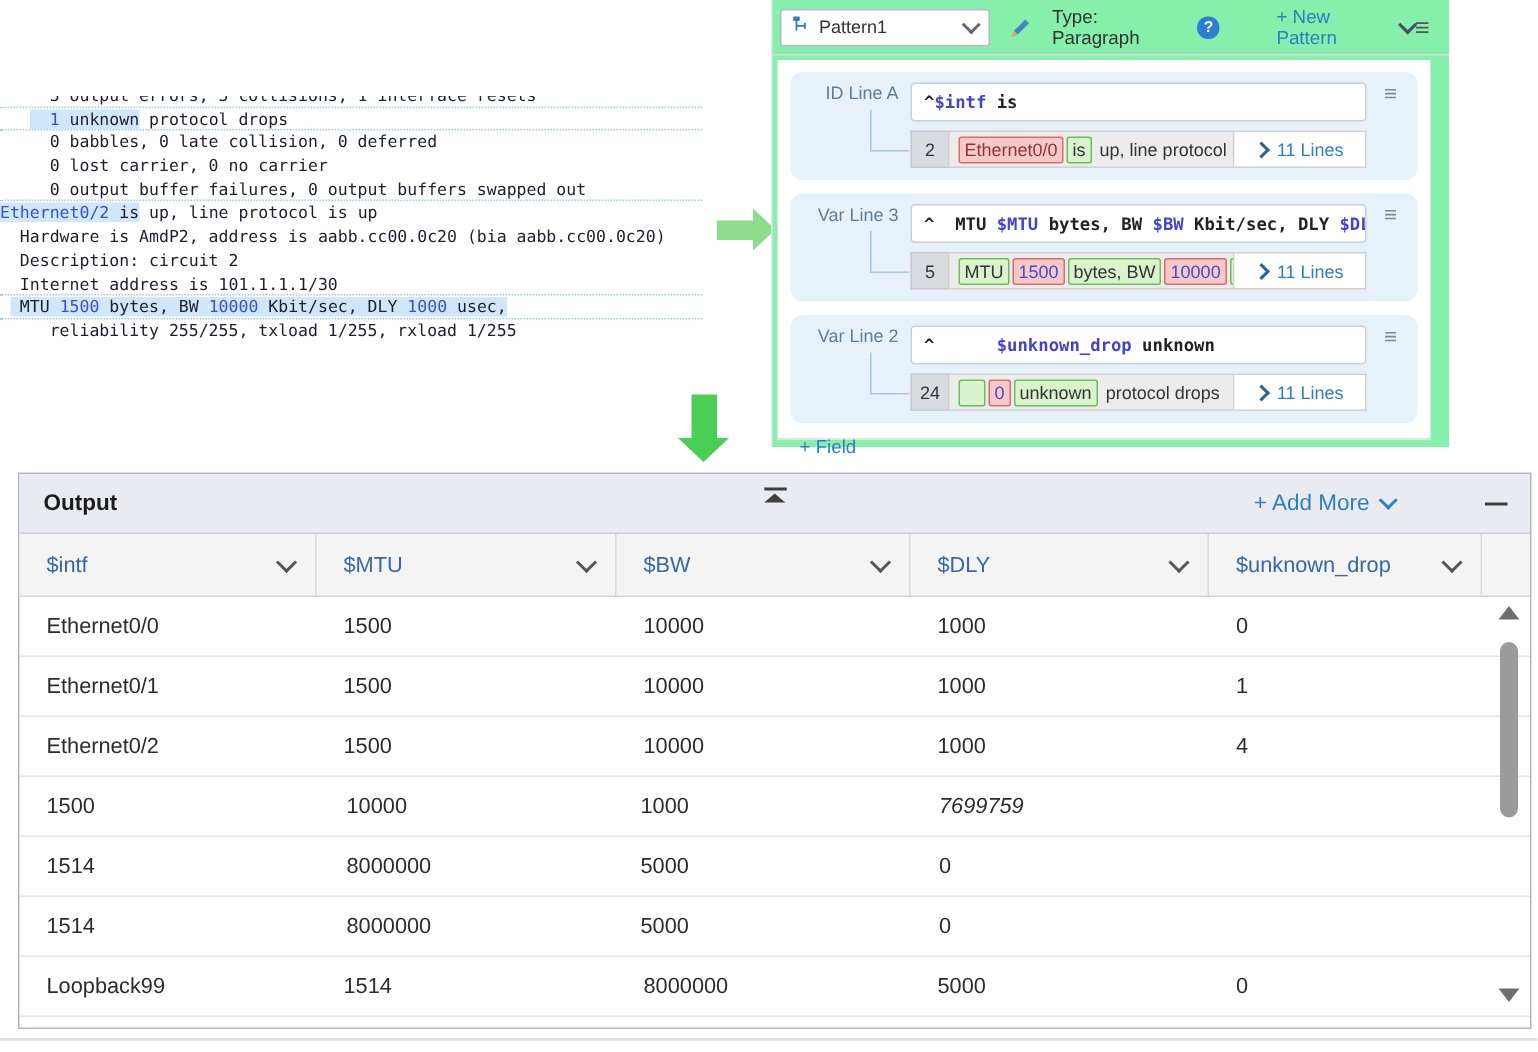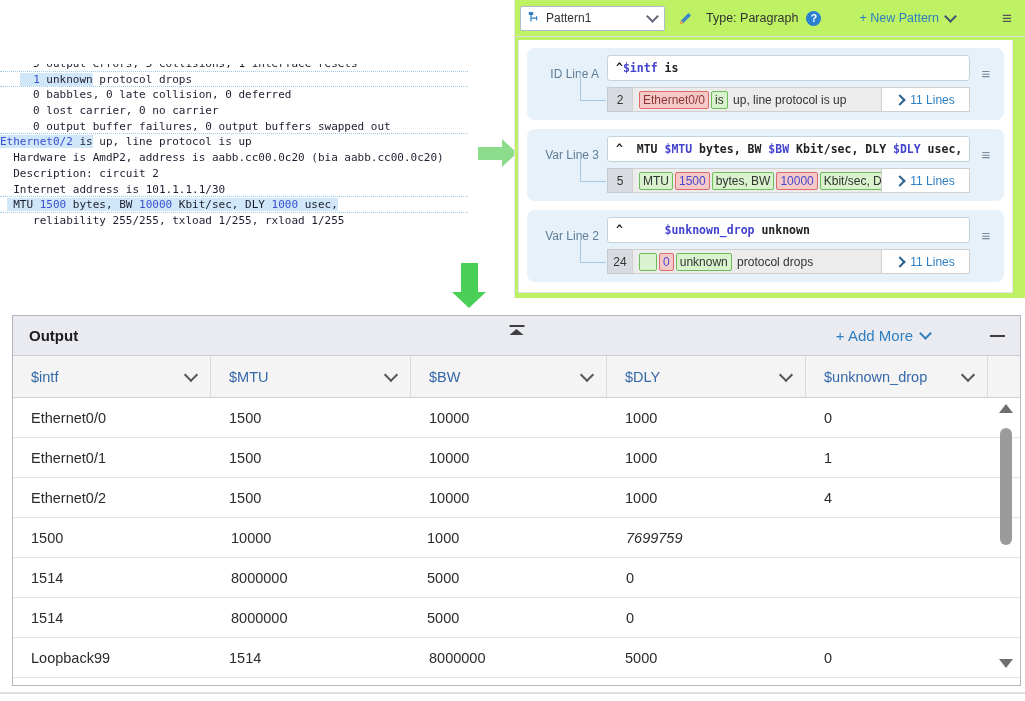--- a/index.html
+++ b/index.html
@@ -19,42 +19,42 @@
   
   .arrow-right{position:absolute;left:478px;top:139px;width:40px;height:29px;}
   .arrow-right .stem{position:absolute;left:0;top:8px;width:24px;height:13px;background:#8cdc8c;}
   .arrow-right .head{position:absolute;left:24px;top:0;width:0;height:0;
     border-top:14.5px solid transparent;border-bottom:14.5px solid transparent;border-left:15px solid #8cdc8c;}
   .arrow-down{position:absolute;left:452px;top:263px;width:35px;height:46px;}
   .arrow-down .stem{position:absolute;left:9px;top:0;width:17px;height:29px;background:#49cf55;}
   .arrow-down .head{position:absolute;left:0;top:29px;width:0;height:0;
     border-left:17.5px solid transparent;border-right:17.5px solid transparent;border-top:16px solid #49cf55;}
   
-  .pattern-panel{position:absolute;left:514px;top:0;width:511px;height:298px;
-    border-left:1px solid #e6e6e6;background:#bef264;box-sizing:border-box;}
+  .pattern-panel{position:absolute;left:514px;top:0;width:452px;height:298px;
+    border-left:1px solid #e6e6e6;background:#86efac;box-sizing:border-box;}
   .pt-toolbar{height:37px;display:flex;align-items:center;padding:0 8px 0 5px;
     border-bottom:1px solid #dcdcdc;box-sizing:border-box;}
   .pt-select{width:145px;height:25px;border:1px solid #aebccb;border-radius:2px;background:#fff;
     display:flex;align-items:center;padding:0 7px;gap:6px;box-sizing:border-box;cursor:pointer;}
   .pt-select .lbl{flex:1;font-size:12px;color:#333;}
   .chev{display:inline-block;width:7px;height:7px;border-right:2px solid #667;border-bottom:2px solid #667;
     transform:rotate(45deg);margin-top:-4px;}
   .chev.dark{border-color:#44506a;}
   .chev.blue{border-color:#2e7fc2;}
   .chev.big{width:8px;height:8px;border-color:#555;}
   .edit-icon{margin-left:13px;display:inline-flex;cursor:pointer;}
   .type-label{margin-left:13px;font-size:12.5px;color:#333;}
   .help-icon{margin-left:8px;width:15px;height:15px;border-radius:50%;background:#2a7fd0;color:#fff;
     font-size:10.5px;font-weight:bold;display:inline-flex;align-items:center;justify-content:center;cursor:pointer;}
   .new-pattern{margin-left:38px;color:#2e7fc2;font-size:12.5px;display:inline-flex;align-items:center;gap:7px;cursor:pointer;}
   .pt-menu{margin-left:auto;margin-right:5px;color:#555;font-size:17px;cursor:pointer;line-height:1;}
   .pt-body{margin:3px 12px 0 3px;border:1px solid #e3e4e7;border-top:none;background:#fff;
     padding:8px 8px 4px 8px;height:253px;box-sizing:border-box;}
   .section{background:#e6f1fa;border-radius:8px;padding:7px 10px 8px 10px;margin-bottom:9px;position:relative;}
-  .sec-row1{display:flex;align-items:flex-end;gap:8px;}
+  .sec-row1{display:flex;align-items:flex-start;gap:8px;}
   .sec-label{width:62px;flex-shrink:0;text-align:right;font-size:12px;color:#5f7d96;}
   .sec-regex{flex:1;height:26px;box-sizing:border-box;background:#fff;border:1px solid #c6d2da;border-radius:3px;
     font-family:"DejaVu Sans Mono",monospace;font-size:11.5px;font-weight:bold;color:#222;
     display:flex;align-items:center;padding:0 8px;white-space:pre;overflow:hidden;cursor:text;}
   .sec-regex .var{color:#4343cf;}
   .sec-menu{width:16px;flex-shrink:0;text-align:center;color:#7a8a96;font-size:15px;cursor:pointer;line-height:1;}
   .sec-row2{display:flex;align-items:center;margin-top:6px;margin-left:70px;margin-right:24px;position:relative;}
   .connector{position:absolute;left:-27px;top:-14px;width:25px;height:27px;
     border-left:1px solid #a6c8e2;border-bottom:1px solid #a6c8e2;}
   .num-badge{background:#d8dce0;border:1px solid #c6cacd;border-right:none;min-width:25px;height:25px;
@@ -183,20 +183,21 @@
             <div class="connector"></div>
             <div class="num-badge">24</div>
             <div class="match-box"><span class="tok green">   </span><span class="tok pink">0</span><span class="tok green">unknown</span><span class="match-tail"> protocol drops</span></div>
             <div class="lines-btn">
               <span class="chev-r"></span>
               <span class="lines-label">11 Lines</span>
             </div>
           </div>
         </div>
       </div>
+    <div class="add-field">+ Field</div>
   </div>
 </div>
 
 <div class="output-panel">
   <div class="out-titlebar">
     <span class="out-title">Output</span>
     <span class="collapse-icon">
       <span class="ci-bar"></span>
       <span class="ci-tri"></span>
     </span>

